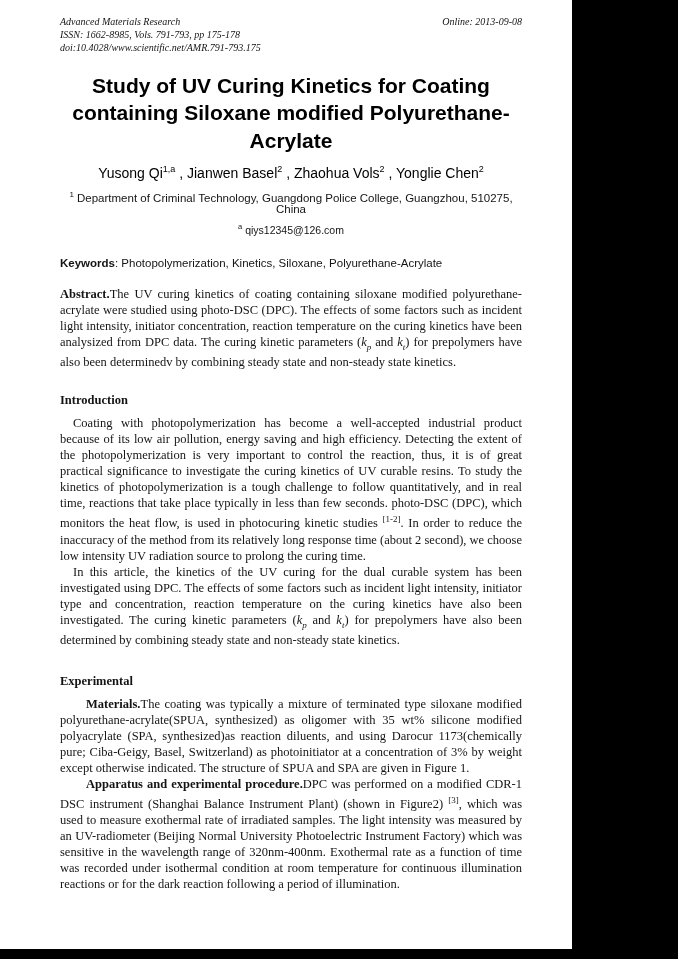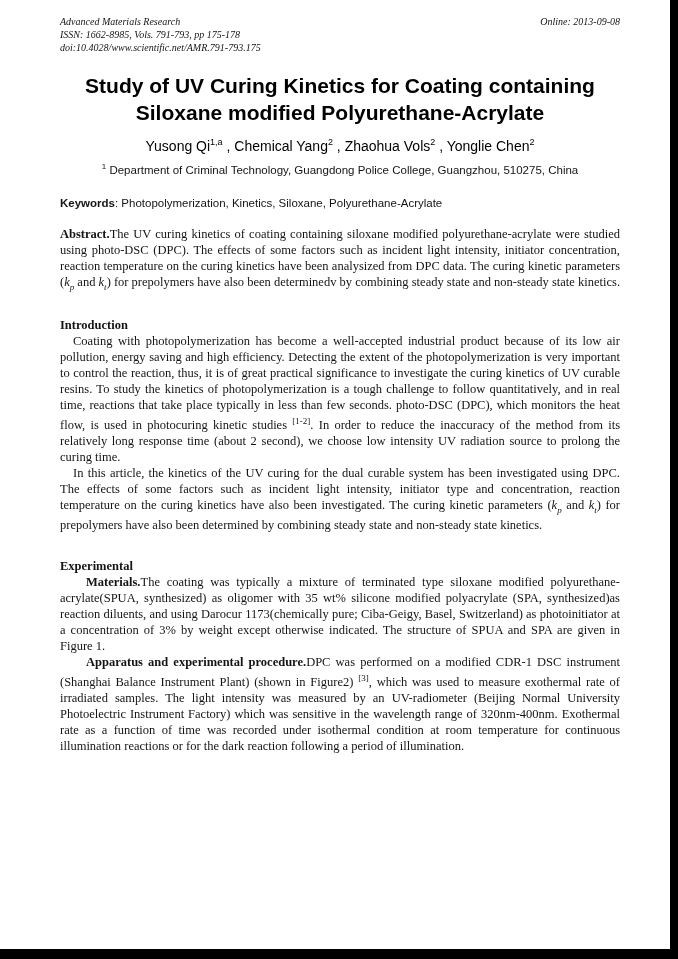--- a/index.html
+++ b/index.html
@@ -1,20 +1,20 @@
 <!DOCTYPE html>
 <html><head>
 <meta charset="utf-8">
 <style>
   * { margin:0; padding:0; box-sizing:border-box; }
   html, body { width:678px; height:959px; }
   body { background:#000; position:relative; font-family:"Liberation Serif", serif; }
   .page {
     position:absolute; top:0; left:0;
-    width:670px; height:949px;
+    width:572px; height:949px;
     background:#ffffff; color:#141414;
     padding:15px 50px 10px 60px;
     overflow:hidden;
   }
   .header { display:flex; justify-content:space-between; align-items:flex-start;
             font-style:italic; font-size:10px; line-height:1.3; }
   .header-left div { white-space:nowrap; }
   .header-right { white-space:nowrap; }
 
   .title { font-family:"Liberation Sans", sans-serif; font-weight:700;
@@ -35,46 +35,47 @@
   .keywords b { font-weight:700; }
 
   .body-text { font-size:12.5px; line-height:16px; text-align:justify; }
   .body-text b { font-weight:700; }
   .body-text i { font-style:italic; }
   .body-text sub { font-size:9px; font-style:italic; }
   .ref { font-size:9px; font-style:normal; }
 
   .abstract { margin-top:17px; }
   .section-heading { font-size:12.5px; font-weight:700; margin-top:23px; }
-  .after-heading { }
+  .after-heading { margin-top:7px; }
   .indent { text-indent:13px; }
   .indent2 { text-indent:26px; }
   .gap-top { margin-top:26px; }
 </style>
 </head>
 <body>
 
 <div class="page">
 
   <div class="header">
     <div class="header-left">
       <div>Advanced Materials Research</div>
       <div>ISSN: 1662-8985, Vols. 791-793, pp 175-178</div>
       <div>doi:10.4028/www.scientific.net/AMR.791-793.175</div>
     </div>
     <div class="header-right">Online: 2013-09-08</div>
   </div>
 
   <h1 class="title">Study of UV Curing Kinetics for Coating containing Siloxane modified Polyurethane-Acrylate</h1>
 
-  <div class="authors"><span>Yusong Qi</span><sup>1,a</sup><span> , </span><span>Chemical Yang</span><sup>2</sup><span> , </span><span>Zhaohua Vols</span><sup>2</sup><span> , </span><span>Yonglie Chen</span><sup>2</sup></div>
+  <div class="authors"><span>Yusong Qi</span><sup>1,a</sup><span> , </span><span>Jianwen Basel</span><sup>2</sup><span> , </span><span>Zhaohua Vols</span><sup>2</sup><span> , </span><span>Yonglie Chen</span><sup>2</sup></div>
 
   <div class="affil"><sup>1</sup><span> Department of Criminal Technology, Guangdong Police College, Guangzhou, 510275, China</span></div>
 
 
+  <div class="email"><sup>a</sup><span> qiys12345@126.com</span></div>
 
   <div class="keywords"><b>Keywords</b><span>: Photopolymerization, Kinetics, Siloxane, Polyurethane-Acrylate</span></div>
 
   <p class="body-text abstract"><b>Abstract.</b><span>The UV curing kinetics of coating containing siloxane modified polyurethane-acrylate were studied using photo-DSC (DPC). The effects of some factors such as incident light intensity, initiator concentration, reaction temperature on the curing kinetics have been analysized from DPC data. The curing kinetic parameters (</span><i>k</i><sub>p</sub><span> and </span><i>k</i><sub>t</sub><span>) for prepolymers have also been determinedv by combining steady state and non-steady state kinetics.</span></p>
 
   <h2 class="section-heading">Introduction</h2>
 
   <p class="body-text indent after-heading"><span>Coating with photopolymerization has become a well-accepted industrial product because of its low air pollution, energy saving and high efficiency.  Detecting the extent of the photopolymerization is very important to control the reaction, thus, it is of great practical significance to investigate the curing kinetics of UV curable resins. To study the kinetics of photopolymerization is a tough challenge to follow quantitatively, and in real time, reactions that take place typically in less than few seconds. photo-DSC (DPC), which monitors the heat flow, is used in photocuring kinetic studies </span><sup class="ref">[1-2]</sup><span>. In order to reduce the inaccuracy of the method from its relatively long response time (about 2 second), we choose low intensity UV radiation source to prolong the curing time.</span></p>
 
   <p class="body-text indent"><span>In this article, the kinetics of the UV curing for the dual curable system has been investigated using DPC. The effects of some factors such as incident light intensity, initiator type and concentration, reaction temperature on the curing kinetics have also been investigated. The curing kinetic parameters (</span><i>k</i><sub>p</sub><span> and </span><i>k</i><sub>t</sub><span>) for prepolymers have also been determined by combining steady state and non-steady state kinetics.</span></p>

